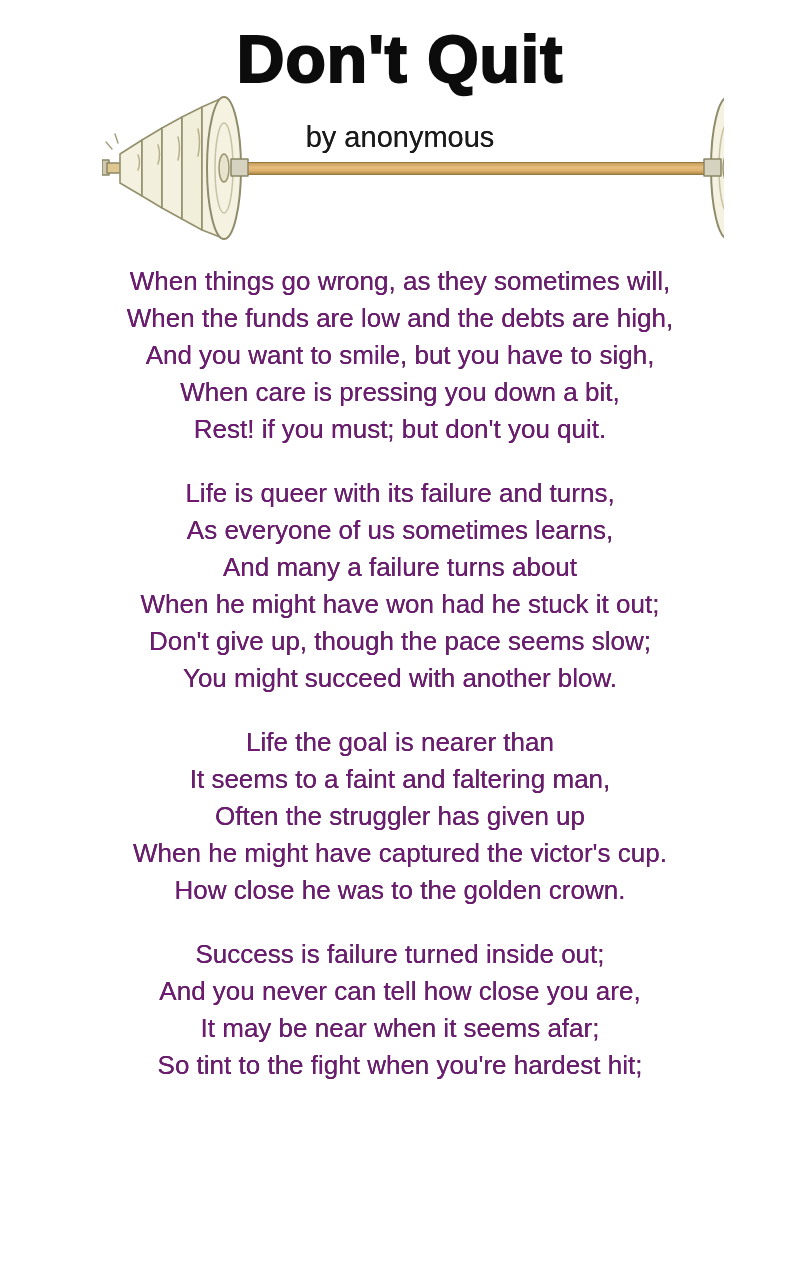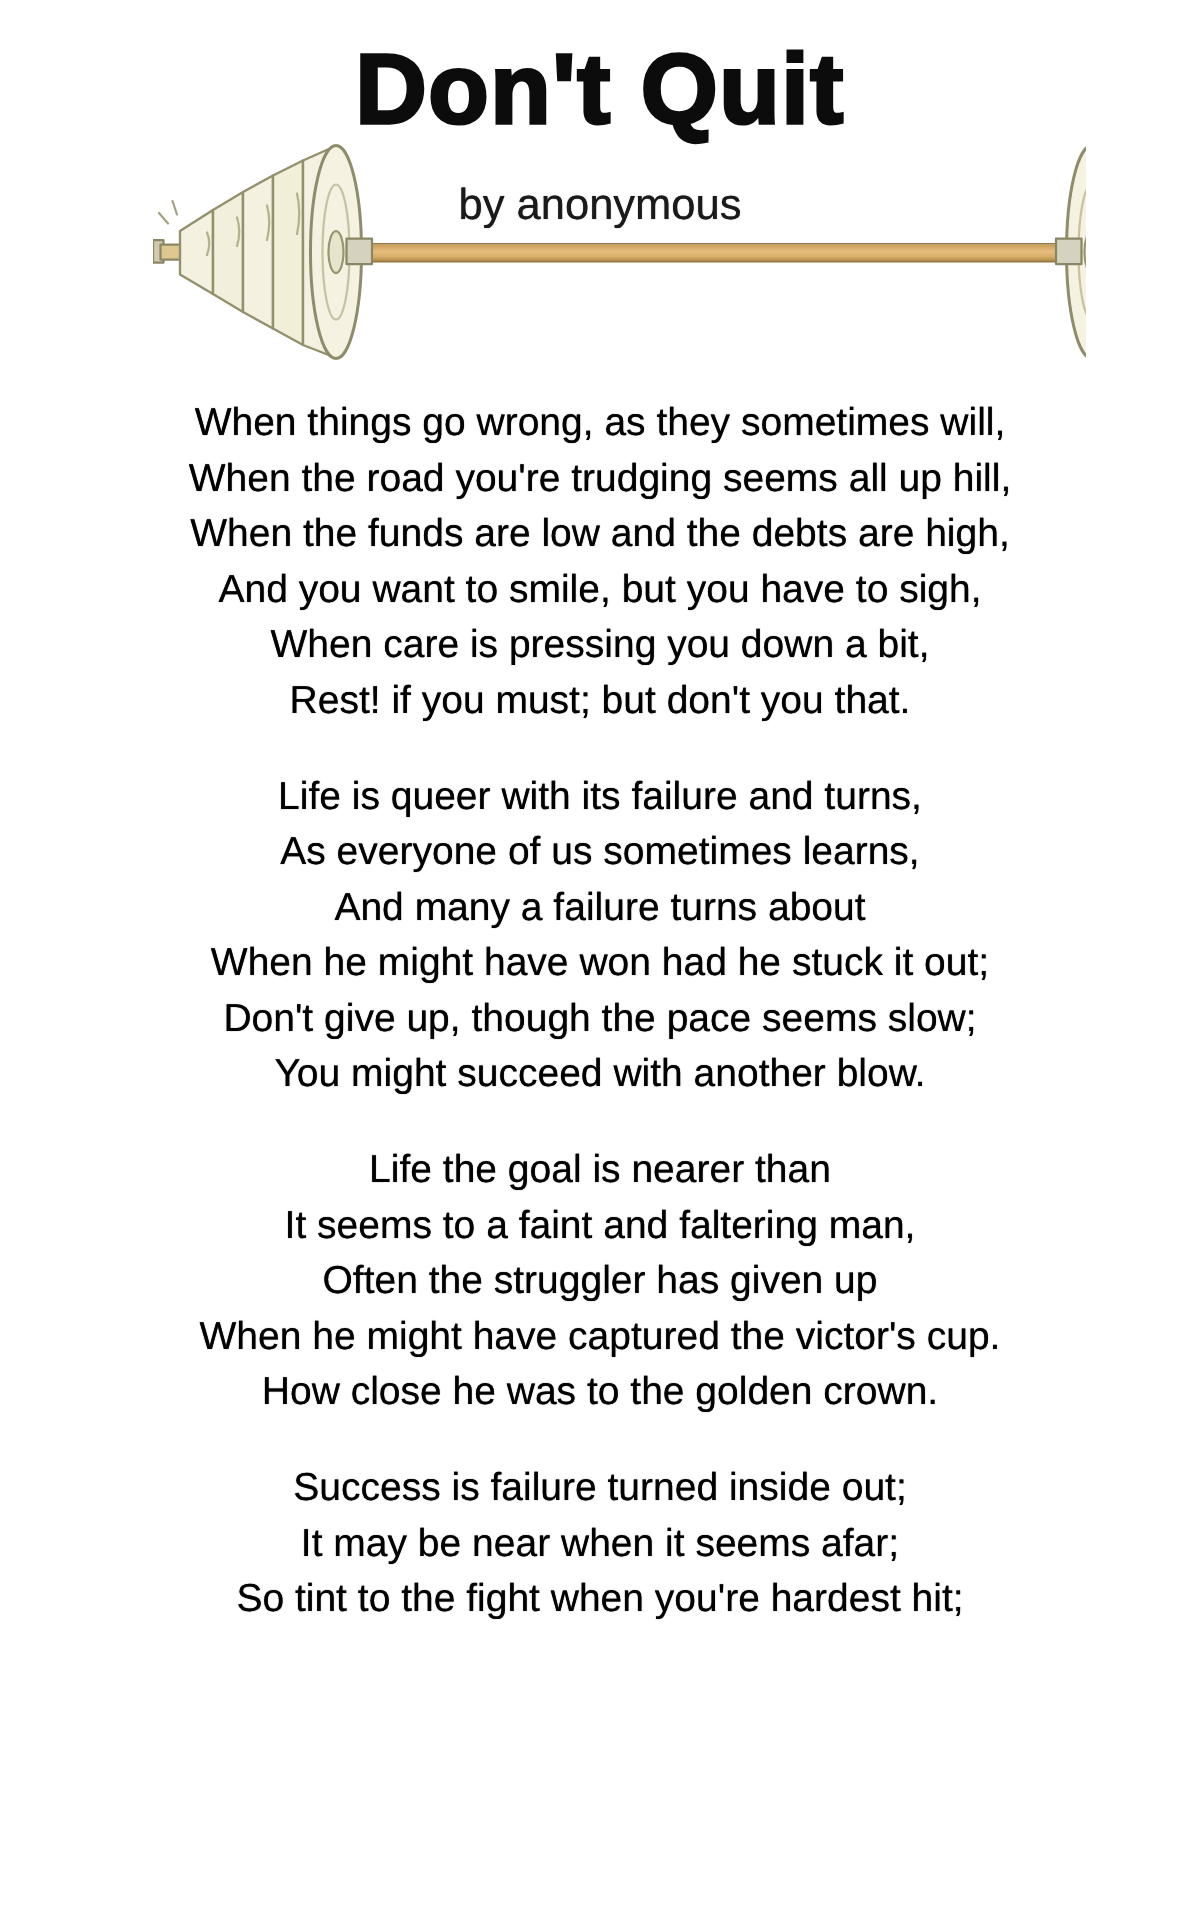--- a/index.html
+++ b/index.html
@@ -65,21 +65,21 @@
   }
   .weight-left  { left: 26px; }
   .weight-right { left: 624px; transform: scaleX(-1); }
 
   
   .poem {
     text-align: center;
     font-size: 26px;
     line-height: 37px;
     font-weight: 400;
-    color: #000000;
+    color: #701a75;
     text-shadow: 0 0 0.6px #222;
   }
   .stanza { margin: 0 0 27px 0; }
   .stanza:last-child { margin-bottom: 16px; }
 </style>
 </head>
 <body>
 
 <svg width="0" height="0" style="position:absolute" aria-hidden="true">
   <defs>
@@ -120,25 +120,24 @@
     </svg>
     <svg class="weight weight-right" viewBox="0 0 150 150">
       <use href="#weight-shape"></use>
     </svg>
   </header>
 
   <main class="poem">
 
     <div class="stanza">
       <div>When things go wrong, as they sometimes will,</div>
-      <div>When the road you're trudging seems all up hill,</div>
       <div>When the funds are low and the debts are high,</div>
       <div>And you want to smile, but you have to sigh,</div>
       <div>When care is pressing you down a bit,</div>
-      <div>Rest! if you must; but don't you that.</div>
+      <div>Rest! if you must; but don't you quit.</div>
     </div>
 
     <div class="stanza">
       <div>Life is queer with its failure and turns,</div>
       <div>As everyone of us sometimes learns,</div>
       <div>And many a failure turns about</div>
       <div>When he might have won had he stuck it out;</div>
       <div>Don't give up, though the pace seems slow;</div>
       <div>You might succeed with another blow.</div>
     </div>
@@ -146,18 +145,19 @@
     <div class="stanza">
       <div>Life the goal is nearer than</div>
       <div>It seems to a faint and faltering man,</div>
       <div>Often the struggler has given up</div>
       <div>When he might have captured the victor's cup.</div>
       <div>How close he was to the golden crown.</div>
     </div>
 
     <div class="stanza">
       <div>Success is failure turned inside out;</div>
+      <div>And you never can tell how close you are,</div>
       <div>It may be near when it seems afar;</div>
       <div>So tint to the fight when you're hardest hit;</div>
     </div>
 
   </main>
 </div>
 
 </body></html>

